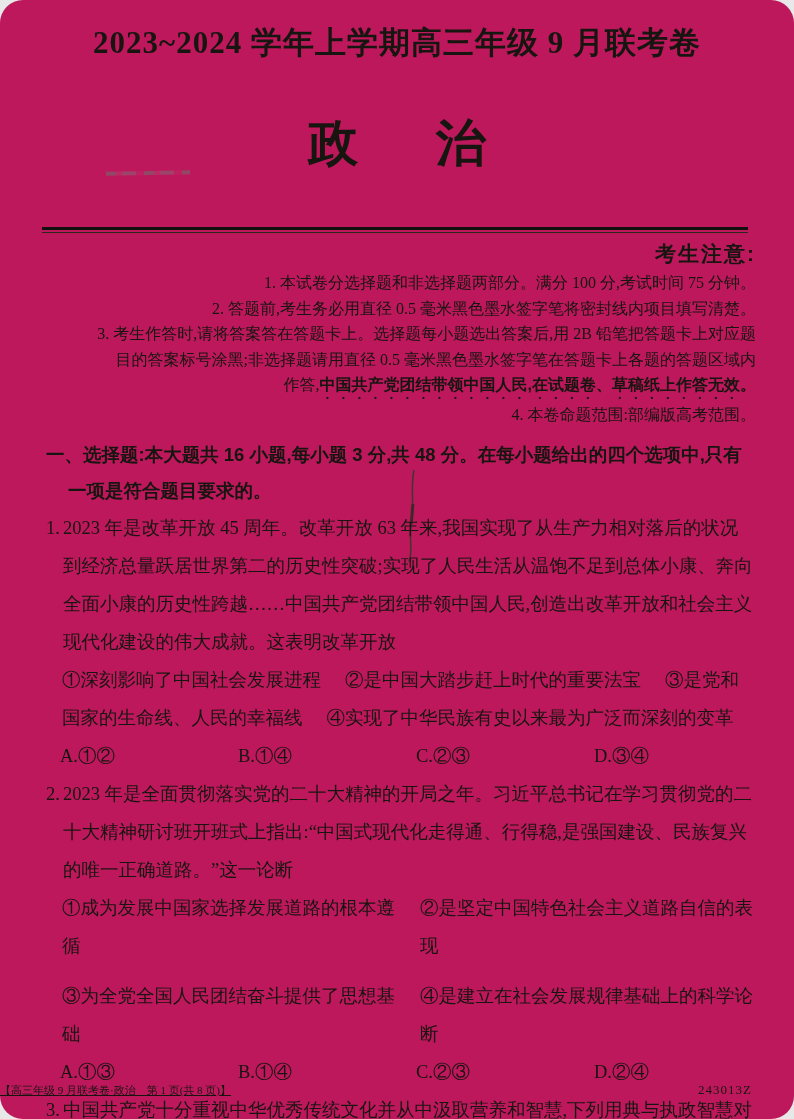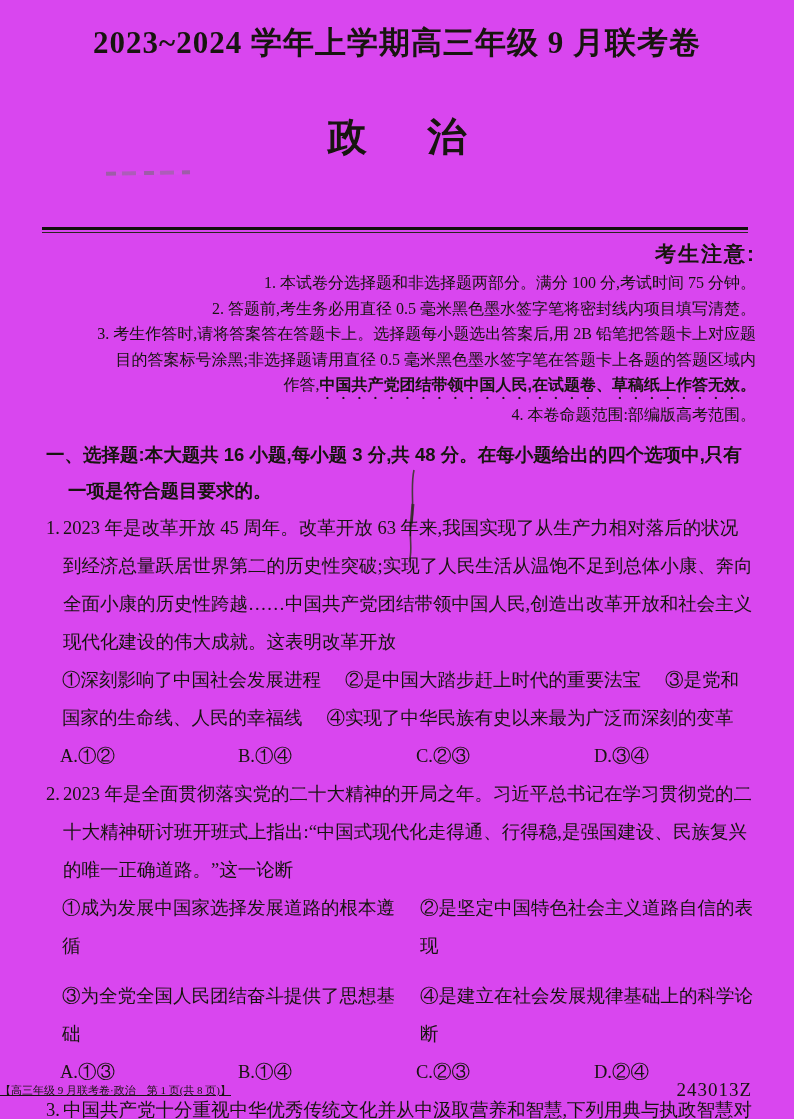--- a/index.html
+++ b/index.html
@@ -1,40 +1,41 @@
 <!DOCTYPE html>
 <html lang="zh"><head>
 <meta charset="utf-8">
 <style>
   html,body{margin:0;padding:0;background:#e8e8e8;}
   .page{
     position:relative;
     width:794px;height:1119px;
     margin:0 auto;
-    background:#d946ef;
+    background:#be185d;
     overflow:hidden;
     font-family:"Liberation Serif","DejaVu Serif",serif;
     color:#17150f;
+    border-radius:23px;
   }
   
   .title-wrap{
     position:absolute;top:22px;left:0;width:100%;
     text-align:center;
   }
   .title{
     font-size:31px;font-weight:700;letter-spacing:1px;
     white-space:nowrap;
   }
   .subject-wrap{
     position:absolute;top:110px;left:0;width:100%;
     text-align:center;
   }
   .subject{
     display:inline-block;
-    font-size:39px;font-weight:700;
+    font-size:50px;font-weight:700;
     letter-spacing:1.55em;margin-right:-1.55em;
   }
   
   .smudge{
     position:absolute;top:171px;left:106px;width:84px;height:4px;
     background:repeating-linear-gradient(90deg,
       rgba(110,110,110,.55) 0 10px, rgba(160,160,160,.15) 10px 16px,
       rgba(120,120,120,.45) 16px 30px, rgba(200,200,200,.05) 30px 38px);
     filter:blur(.5px);
     transform:rotate(-1deg);
@@ -101,21 +102,21 @@
     padding-left:14px;
   }
   .choices .choice{flex:0 0 178px;}
   
   .footer{
     position:absolute;top:1080px;left:0;width:100%;
     text-align:left;font-size:11px;line-height:20px;text-decoration:underline;
   }
   .footer-code{
     position:absolute;top:1080px;right:42px;
-    font-size:19px;line-height:20px;letter-spacing:1px;
+    font-size:13px;line-height:20px;letter-spacing:1px;
   }
 </style>
 </head>
 <body>
 
 <div class="page">
 
   <div class="title-wrap">
     <span class="title">2023~2024 学年上学期高三年级 9 月联考卷</span>
   </div>

